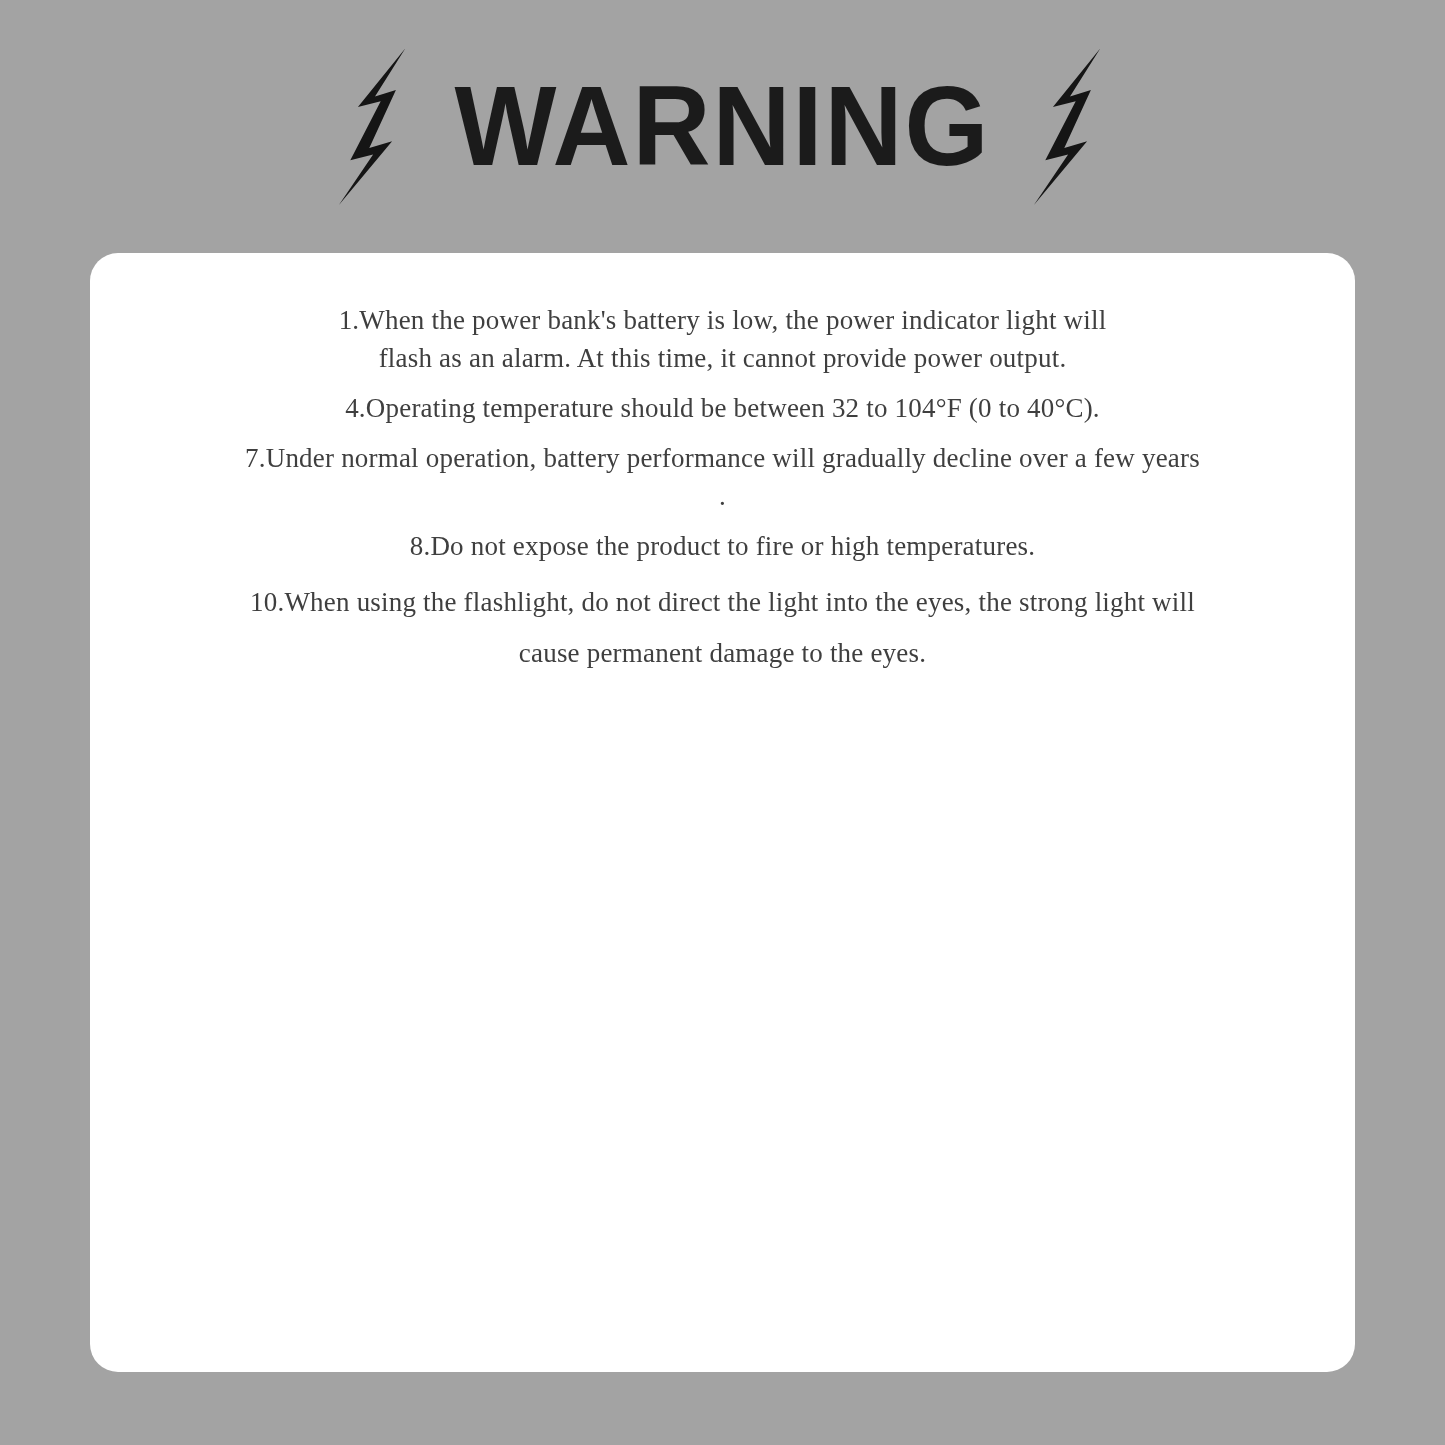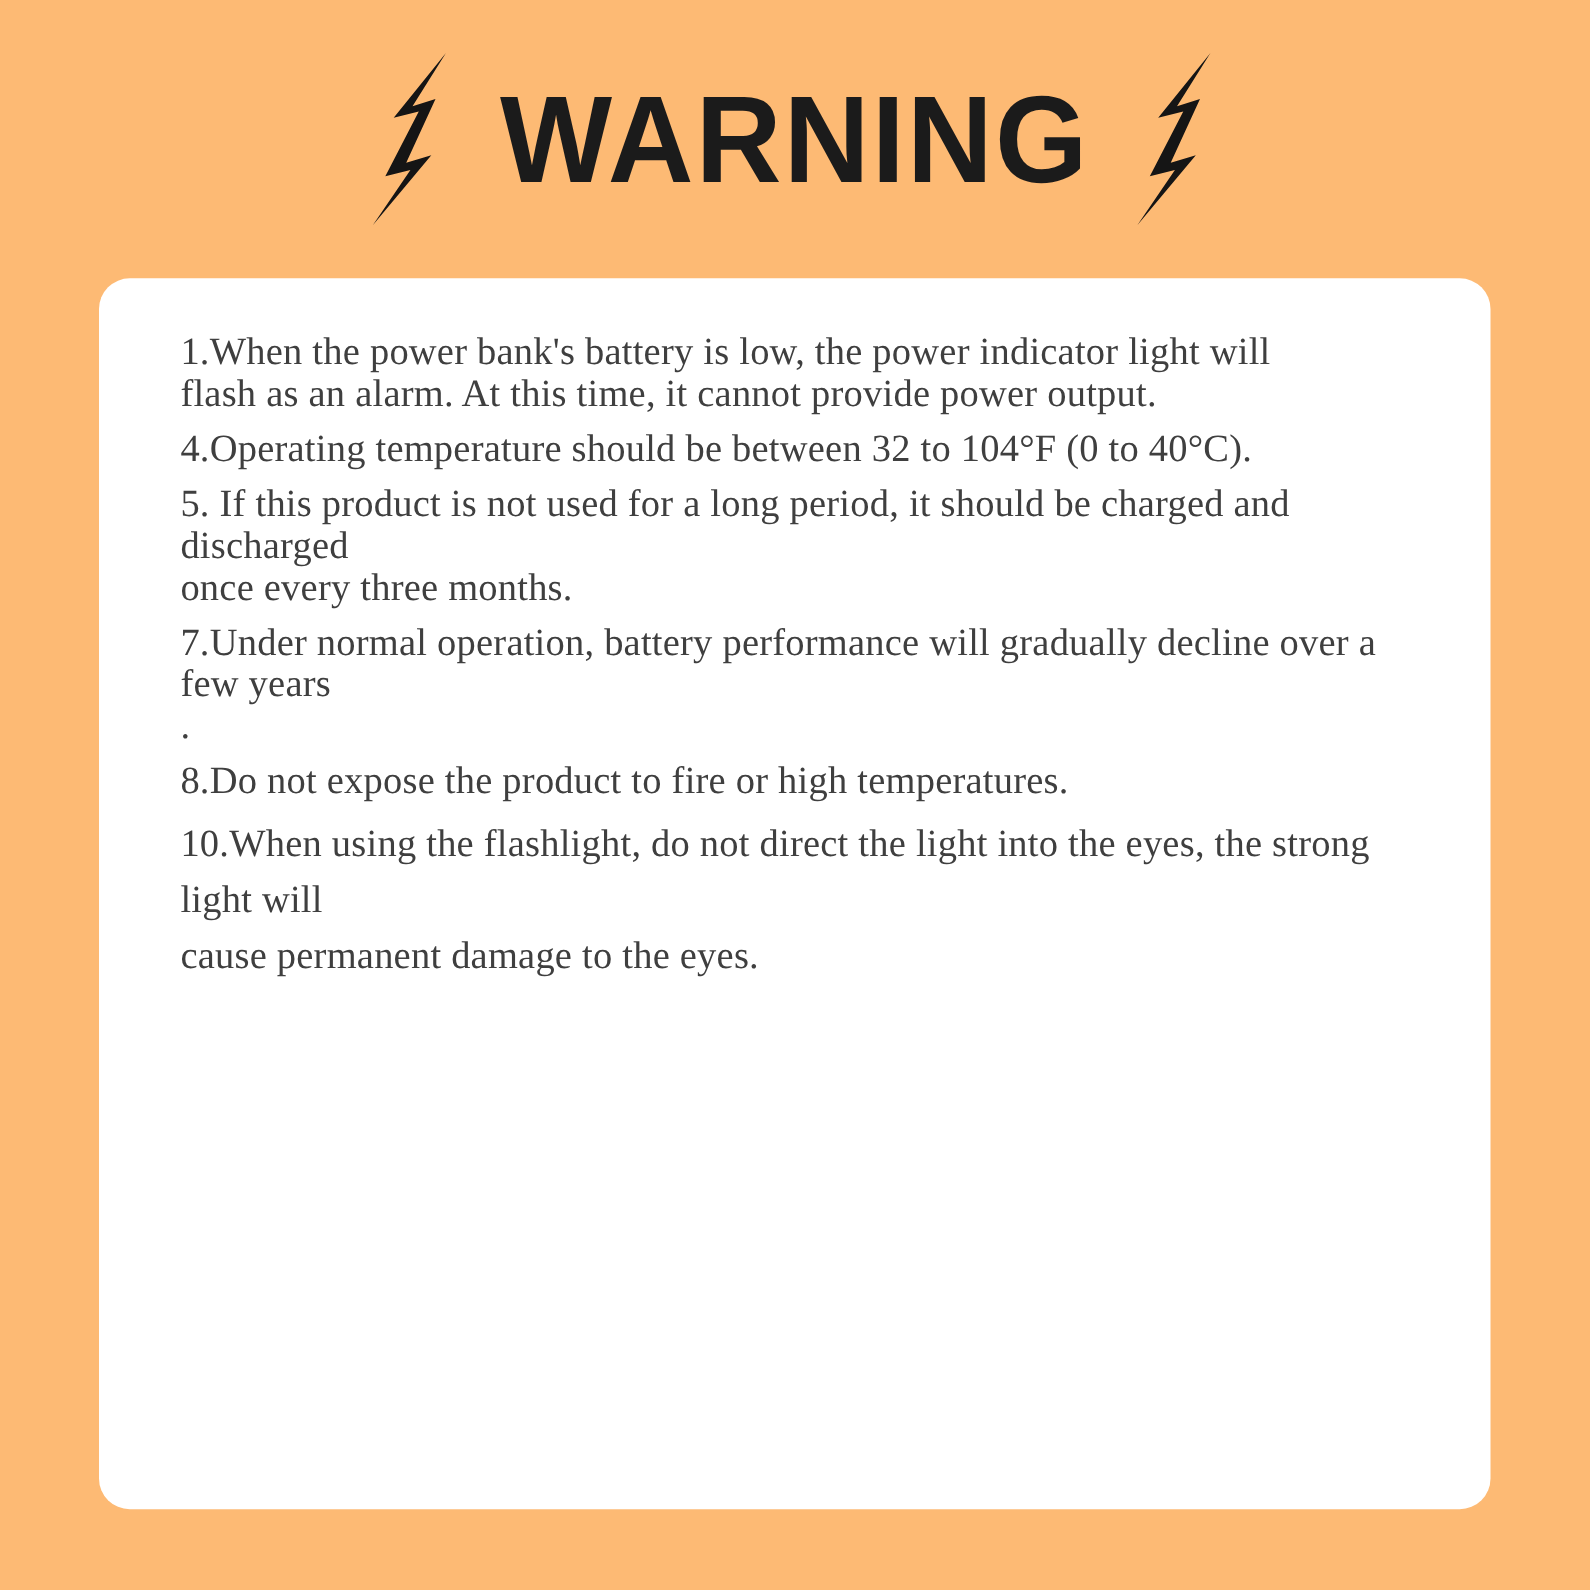--- a/index.html
+++ b/index.html
@@ -8,21 +8,21 @@
     width: 1445px;
     height: 1445px;
     background: #f4f4f5;
     overflow: hidden;
     font-family: "Liberation Serif", serif;
   }
 
   .page {
     width: 1445px;
     height: 1445px;
-    background: #fdba74;
+    background: #a3a3a3;
   }
 
   
   .header {
     height: 253px;
     display: flex;
     align-items: center;
     justify-content: center;
     gap: 42px;
   }
@@ -49,24 +49,25 @@
     height: 1119px;
     margin: 0 auto;
     background: #ffffff;
     border-radius: 28px;
     padding: 48px 74px 40px 74px;
   }
 
   .warning-item {
     white-space: pre-line;
     color: #3f3f3f;
-    font-size: 35px;
+    font-size: 27px;
     line-height: 38px;
     letter-spacing: 0.2px;
     margin-bottom: 12px;
+    text-align: center;
   }
 
   .warning-item.spread {
     line-height: 51px;
     margin-bottom: 8px;
   }
 </style>
 </head>
 <body>
 
@@ -82,22 +83,20 @@
     <svg class="bolt" viewBox="0 0 80 165" aria-hidden="true">
       <polygon points="72,0 22,62 46,56 14,118 38,112 2,165 58,98 34,105 62,44 40,51" fill="#151515"></polygon>
     </svg>
   </header>
 
   <main class="card">
     <div id="warning-list">
         <p class="warning-item">1.When the power bank's battery is low, the power indicator light will
 flash as an alarm. At this time, it cannot provide power output.</p>
         <p class="warning-item">4.Operating temperature should be between 32 to 104°F (0 to 40°C).</p>
-        <p class="warning-item">5. If this product is not used for a long period, it should be charged and discharged
-once every three months.</p>
         <p class="warning-item">7.Under normal operation, battery performance will gradually decline over a few years
 .</p>
         <p class="warning-item">8.Do not expose the product to fire or high temperatures.</p>
         <p class="warning-item spread">10.When using the flashlight, do not direct the light into the eyes, the strong light will
 cause permanent damage to the eyes.</p>
       </div>
   </main>
 
 </div>
 

